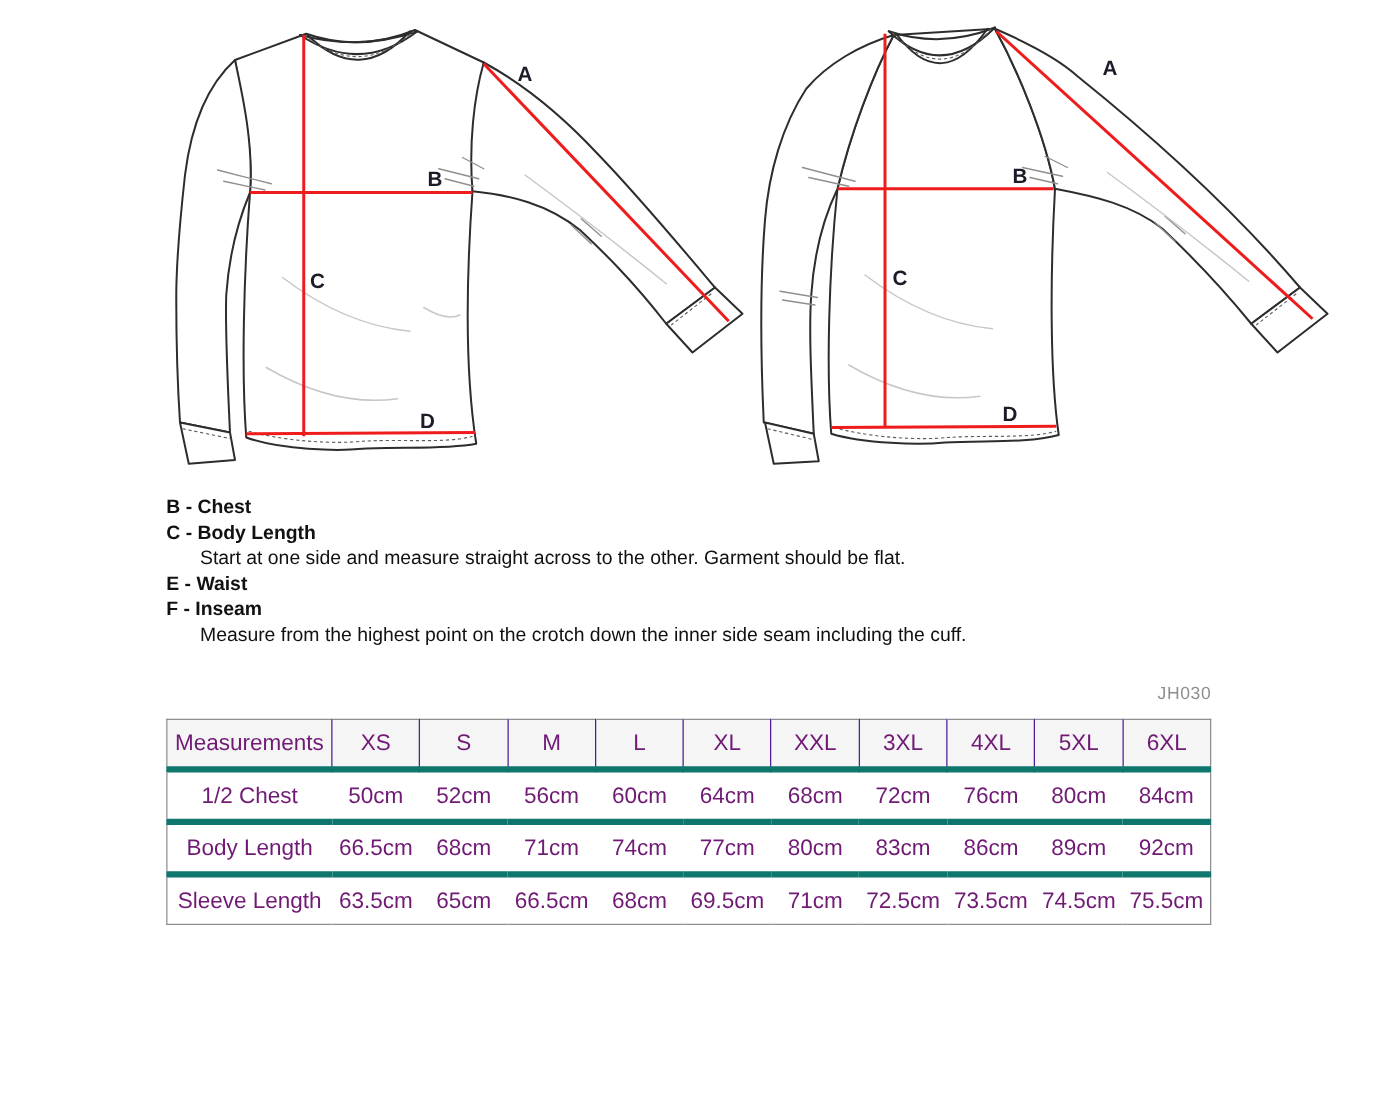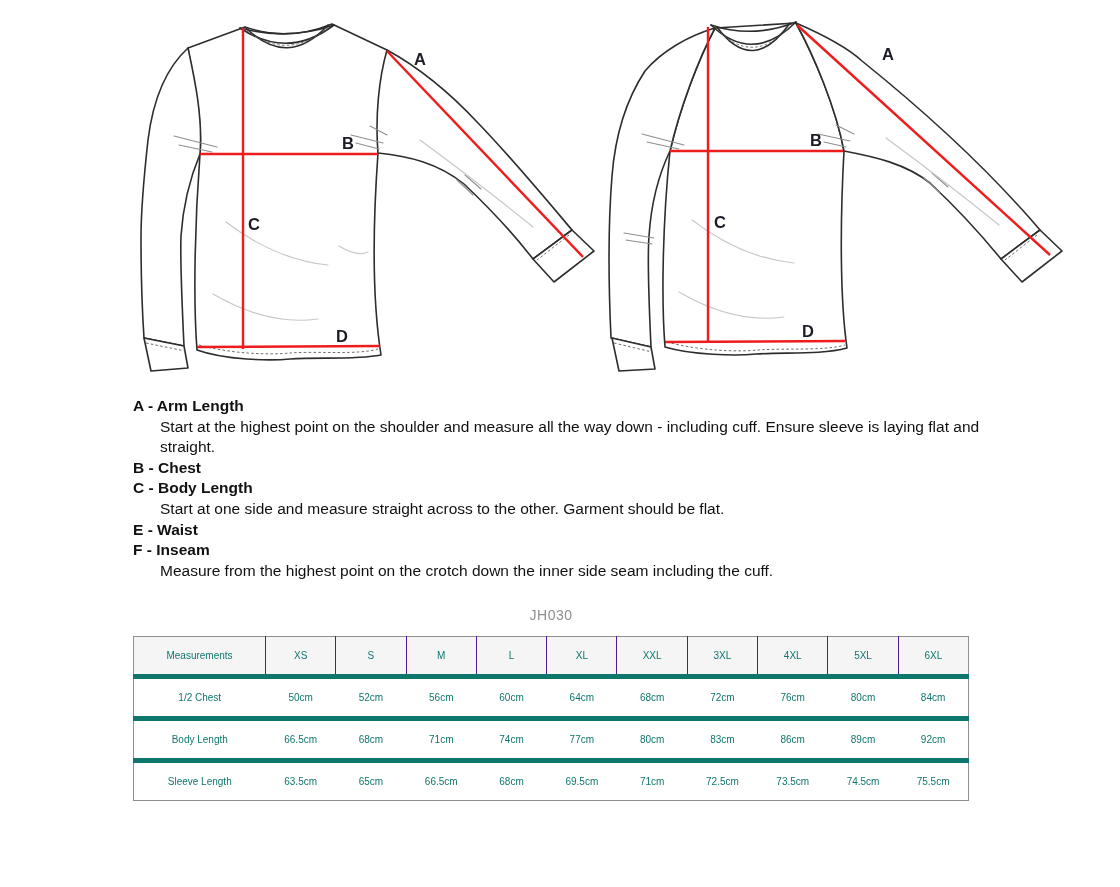--- a/index.html
+++ b/index.html
@@ -10,24 +10,24 @@
   .svg-setin{left:120px;}
   .svg-raglan{left:588px;}
   .garment{fill:#ffffff;stroke:#2d2d2d;stroke-width:1.6;stroke-linejoin:round;stroke-linecap:round;}
   .open{fill:none;stroke:#2d2d2d;stroke-width:1.6;stroke-linecap:round;}
   .stitch{fill:none;stroke:#5c5c5c;stroke-width:.9;stroke-dasharray:2.6 2.2;}
   .wr{fill:none;stroke:#8f8f8f;stroke-width:1.1;stroke-linecap:round;}
   .fold{fill:none;stroke:#c7c7c7;stroke-width:1.2;stroke-linecap:round;}
   .legend{width:872px;margin:4px 0 0 133px;font-size:15.5px;line-height:20.6px;color:#111;}
   .legend-heading{font-weight:bold;}
   .legend-desc{padding-left:27px;}
-  .product-code{width:836px;margin:26px 0 0 133px;text-align:center;
+  .product-code{width:836px;margin:26px 0 0 133px;text-align:right;
                 color:#8f8f8f;font-size:14px;letter-spacing:.5px;}
   .size-table{border-collapse:collapse;width:836px;margin:13px 0 0 133px;table-layout:fixed;
-              font-size:10px;color:#0f766e;border:1px solid #8f8f8f;}
+              font-size:18px;color:#701a75;border:1px solid #8f8f8f;}
   .size-table th,.size-table td{height:37px;text-align:center;vertical-align:middle;
               font-weight:normal;padding:0;}
   .size-table tbody tr{border-top:5px solid #0f766e;}
   .size-table thead th{background:#f5f5f6;border-left:1px solid #4c1d95;}
   .size-table thead th:first-child{border-left:none;}
   .size-table .col-measure{width:131px;}
 </style>
 </head>
 <body>
 
@@ -120,24 +120,20 @@
         <text x="294" y="52">A</text>
         <text x="222" y="138">B</text>
         <text x="126" y="220">C</text>
         <text x="214" y="329">D</text>
       </g>
     </svg>
   </div>
 
   <div class="legend">
     <div class="legend-item">
-      <div class="legend-heading">A - Arm Length</div>
-      <div class="legend-desc">Start at the highest point on the shoulder and measure all the way down - including cuff. Ensure sleeve is laying flat and straight.</div>
-    </div>
-    <div class="legend-item">
       <div class="legend-heading">B - Chest</div>
     </div>
     <div class="legend-item">
       <div class="legend-heading">C - Body Length</div>
     </div>
     <div class="legend-item">
       <div class="legend-desc">Start at one side and measure straight across to the other. Garment should be flat.</div>
     </div>
     <div class="legend-item">
       <div class="legend-heading">E - Waist</div>

